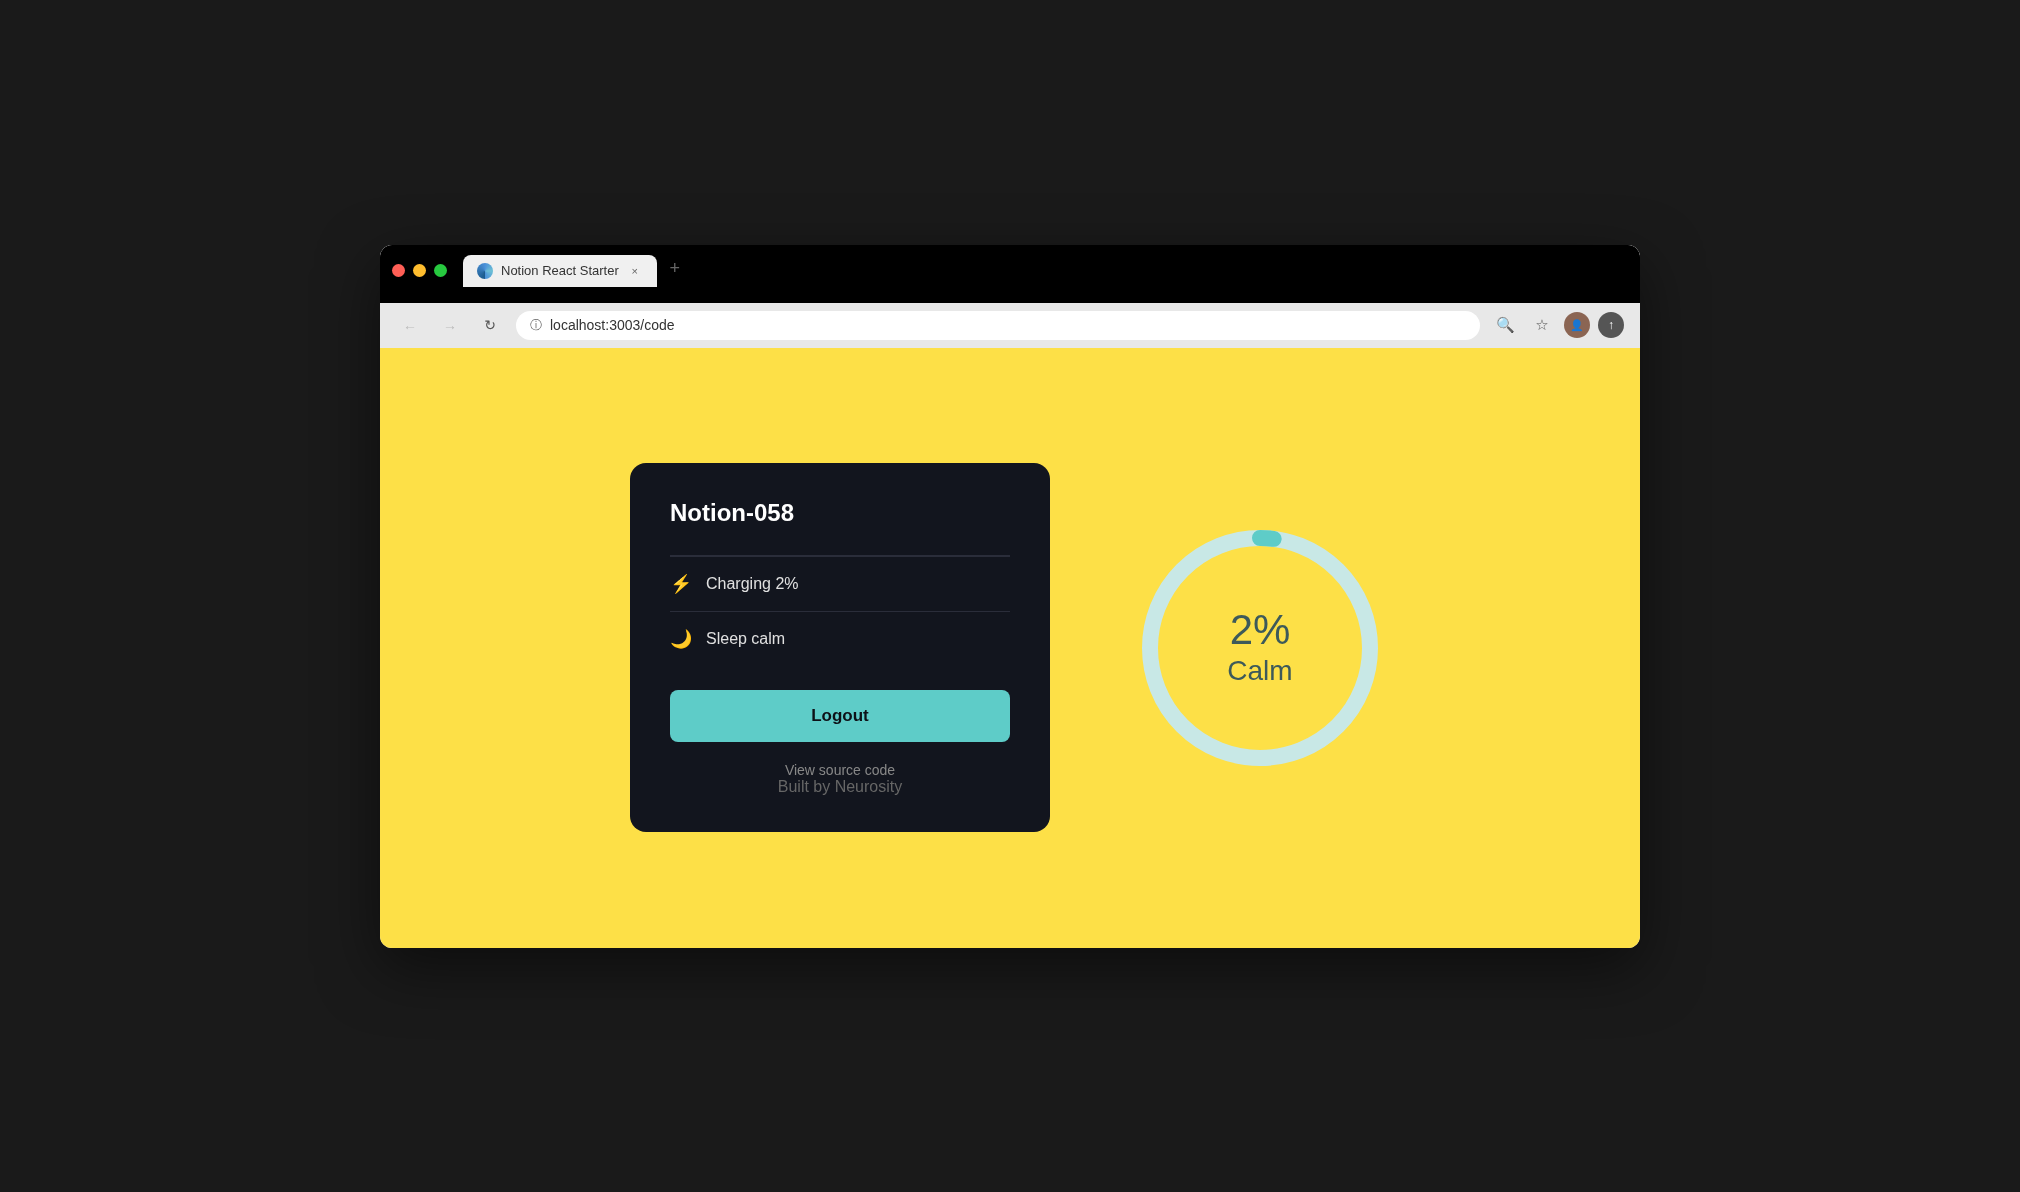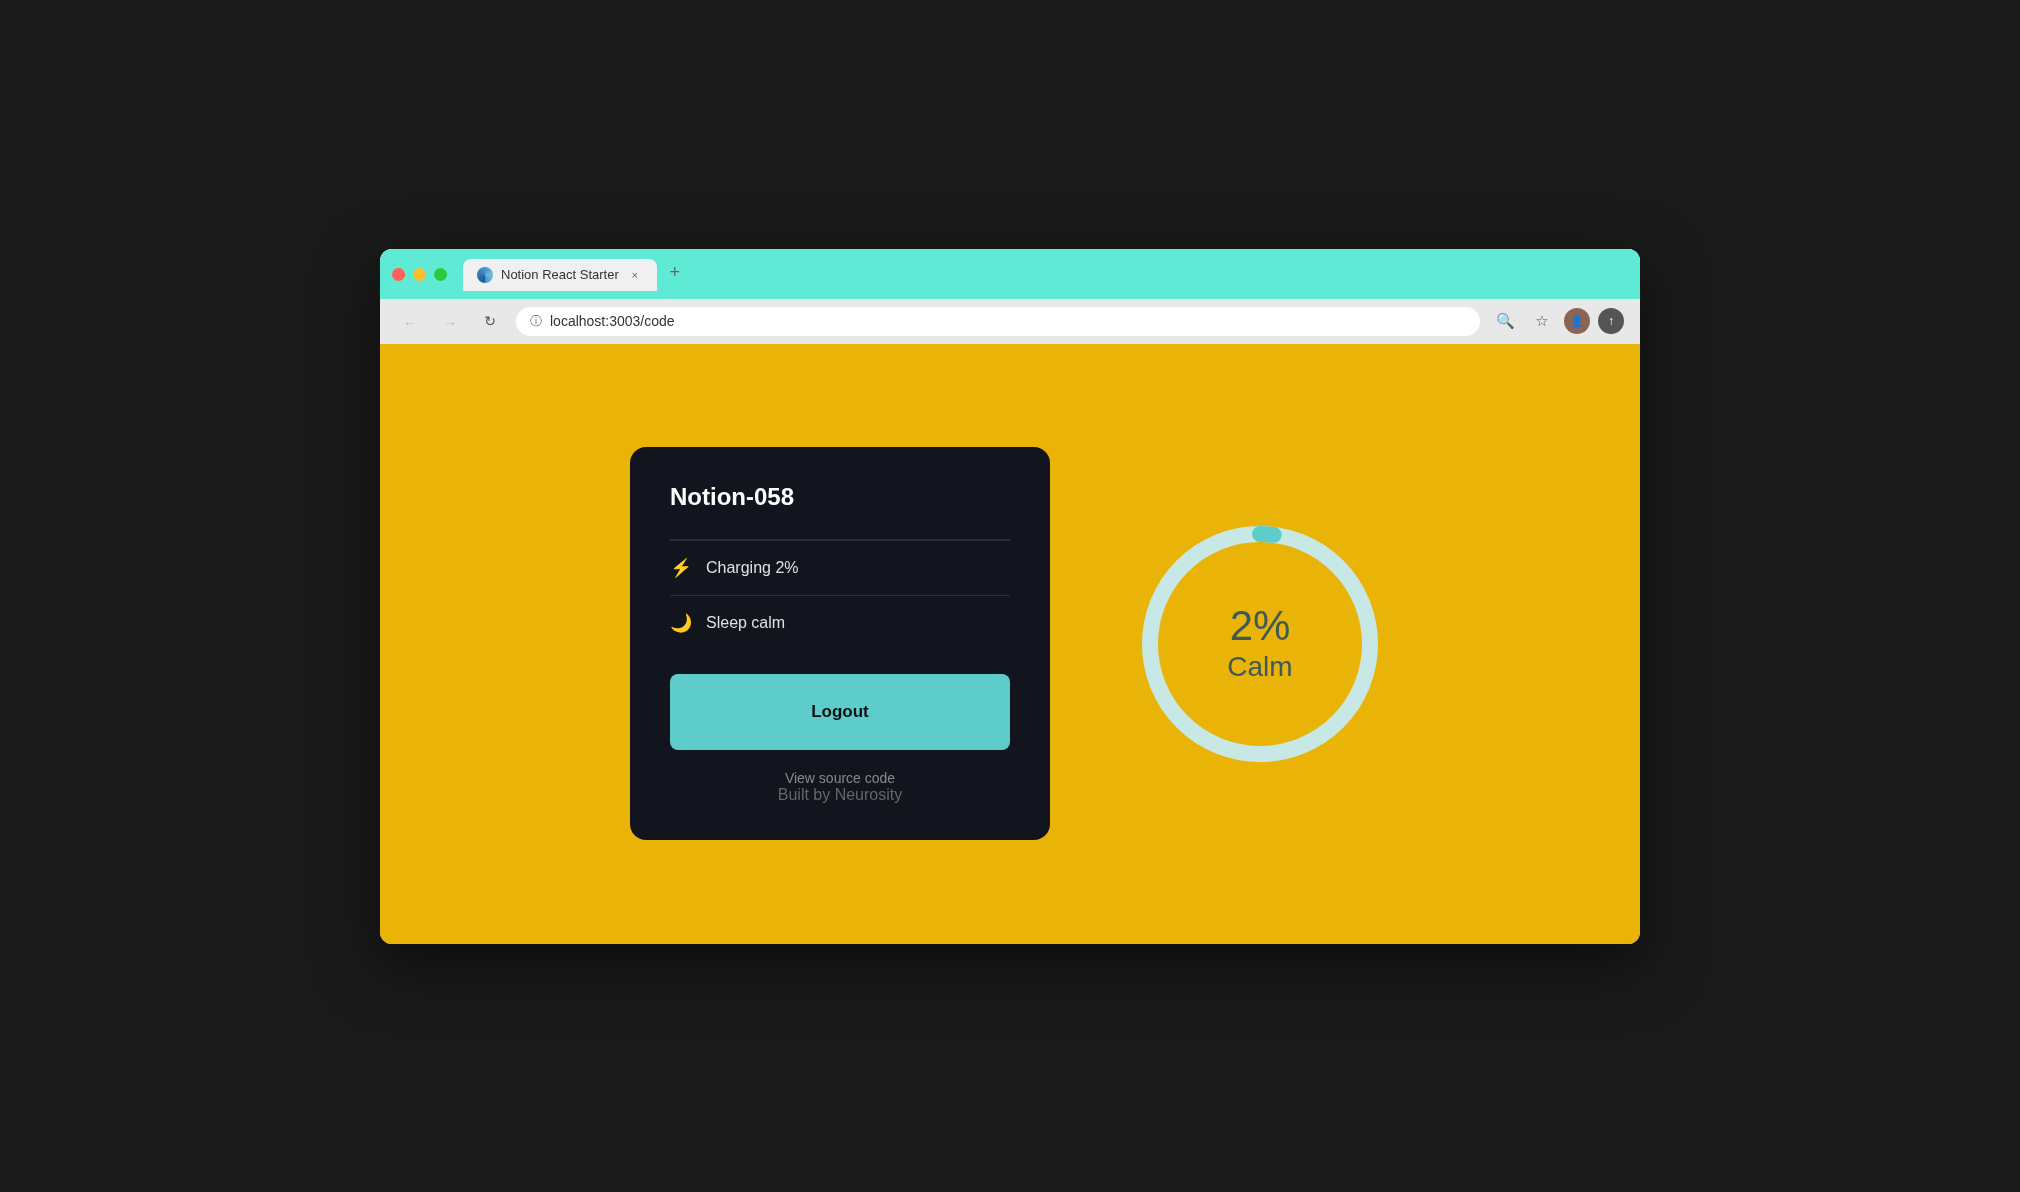--- a/index.html
+++ b/index.html
@@ -25,22 +25,22 @@
     .title-bar {
       background: #e8e8e8;
       padding: 0;
       display: flex;
       flex-direction: column;
     }
 
     .tabs-row {
       display: flex;
       align-items: flex-end;
-      padding: 10px 12px 8px 12px;
-      background: #5eead4;
+      padding: 10px 12px 16px 12px;
+      background: #000000;
     }
 
     .traffic-lights {
       display: flex;
       gap: 8px;
       align-items: center;
       padding-bottom: 10px;
       margin-right: 16px;
     }
 
@@ -188,21 +188,21 @@
       background: #555;
       display: flex;
       align-items: center;
       justify-content: center;
       color: white;
       font-size: 12px;
     }
 
     
     .page-content {
-      background: #eab308;
+      background: #fde047;
       min-height: 600px;
       display: flex;
       align-items: center;
       justify-content: center;
       padding: 60px 40px;
       gap: 80px;
     }
 
     
     .device-card {
@@ -244,21 +244,21 @@
     .status-dot {
       width: 12px;
       height: 12px;
       border-radius: 50%;
       background: #4caf50;
       flex-shrink: 0;
     }
 
     .logout-btn {
       width: 100%;
-      padding: 28px;
+      padding: 16px;
       background: #5eccc8;
       border: none;
       border-radius: 8px;
       font-size: 17px;
       font-weight: 600;
       color: #0d1117;
       cursor: pointer;
       margin-top: 24px;
       margin-bottom: 20px;
     }

